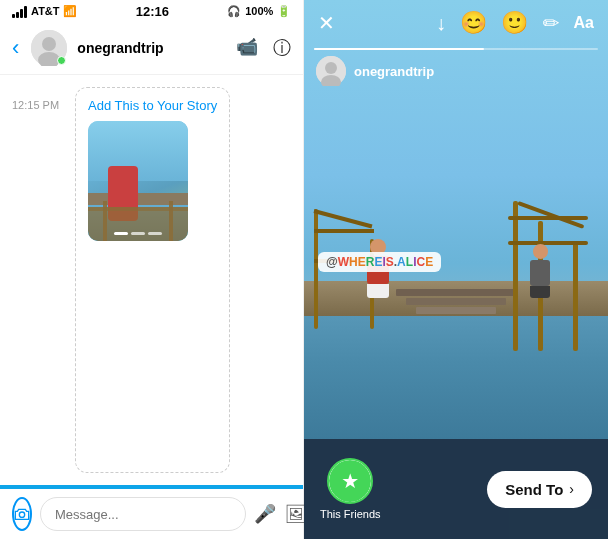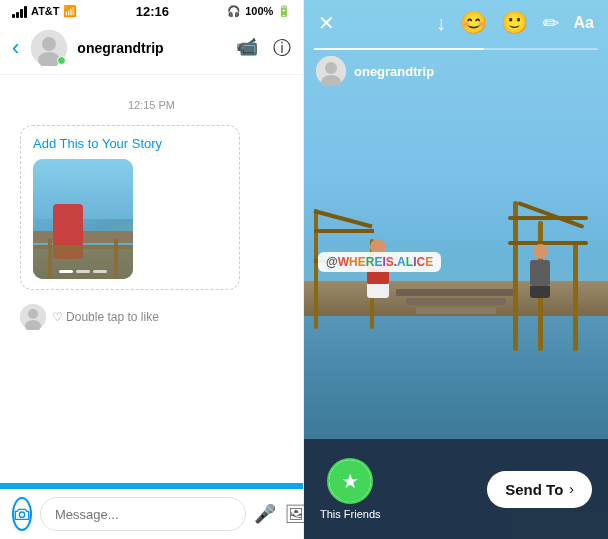--- a/index.html
+++ b/index.html
@@ -68,21 +68,21 @@
     .header-name { font-size: 14px; font-weight: 600; }
     .header-status { font-size: 12px; color: #888; }
     .header-icons { display: flex; gap: 14px; }
     .header-icon { font-size: 18px; color: #262626; cursor: pointer; }
 
     .messages-area {
       flex: 1;
       overflow-y: auto;
       padding: 12px;
       display: flex;
-      flex-direction: column;
+      flex-direction: row;
       gap: 8px;
     }
 
     .timestamp-center {
       text-align: center;
       color: #999;
       font-size: 11px;
       margin: 12px 0 6px;
     }
 
@@ -179,21 +179,21 @@
       width: 26px;
       height: 26px;
       border-radius: 50%;
       background: #e0e0e0;
     }
 
     .message-input-row {
       display: flex;
       align-items: center;
       padding: 8px 12px;
-      border-top: 6px solid #0ea5e9;
+      border-top: 4px solid #0ea5e9;
       gap: 8px;
     }
     .camera-btn {
       width: 34px;
       height: 34px;
       border-radius: 50%;
       border: 2px solid #0095f6;
       display: flex;
       align-items: center;
       justify-content: center;
@@ -508,30 +508,20 @@
           <div class="thumb-bar-v2"></div>
           <div class="thumb-indicator">
             <div class="thumb-dot active"></div>
             <div class="thumb-dot"></div>
             <div class="thumb-dot"></div>
           </div>
         </div>
       </div>
     </div>
 
-    <div class="like-area">
-      <div class="like-avatar">
-        <svg width="26" height="26" viewBox="0 0 26 26">
-          <circle cx="13" cy="13" r="13" fill="#e0e0e0"></circle>
-          <circle cx="13" cy="10" r="5" fill="#bbb"></circle>
-          <ellipse cx="13" cy="22" rx="8" ry="6" fill="#bbb"></ellipse>
-        </svg>
-      </div>
-      <span style="font-size:12px;color:#888;">♡ <span>Double tap to like</span></span>
-    </div>
   </div>
 
   <div class="message-input-row">
     <div class="camera-btn">
       <svg width="16" height="16" viewBox="0 0 24 24" fill="none" stroke="#0095f6" stroke-width="2">
         <circle cx="12" cy="13" r="4"></circle>
         <path d="M2 8h3l2-3h10l2 3h3v12H2V8z"></path>
       </svg>
     </div>
     <input class="msg-input" type="text" readonly="" placeholder="Message..." style="">

